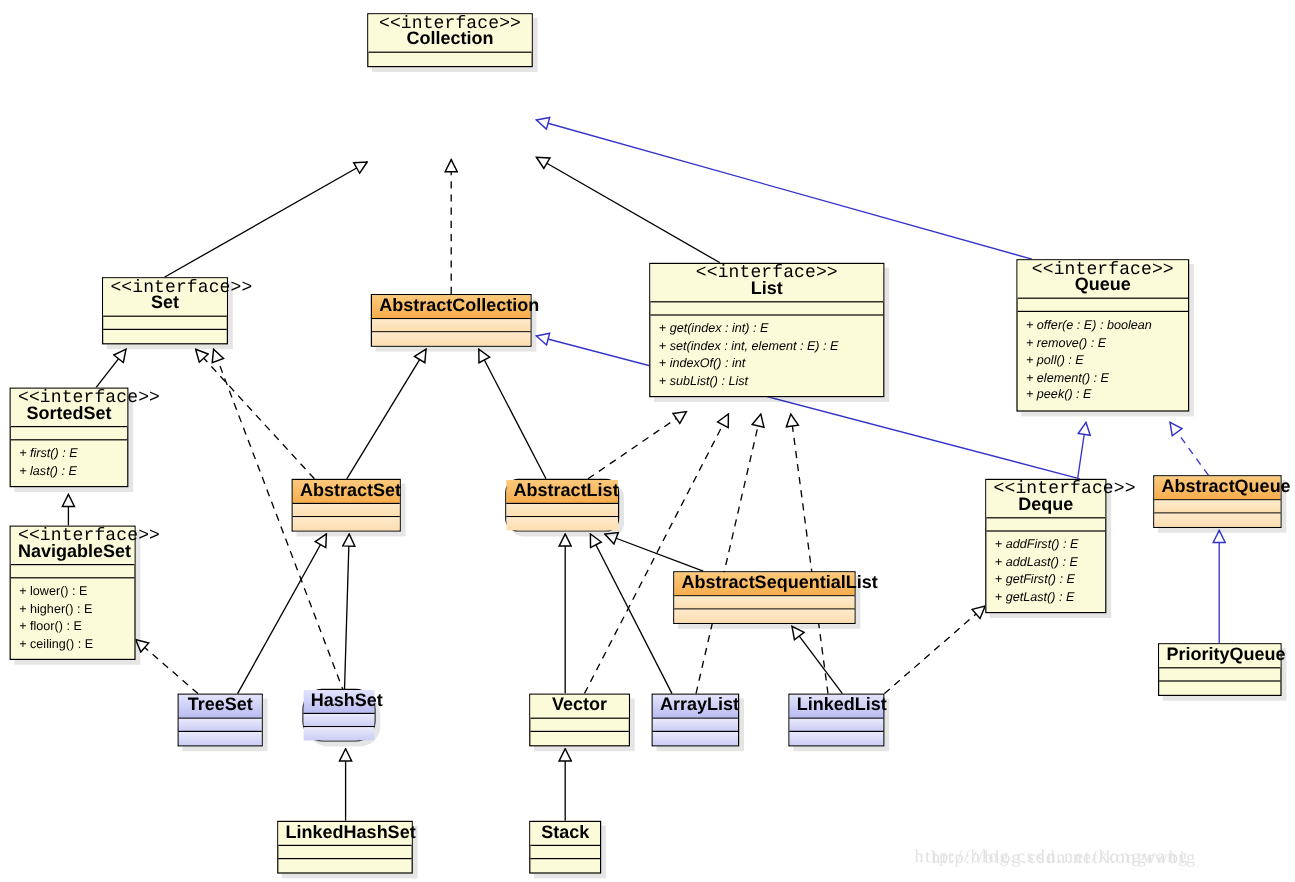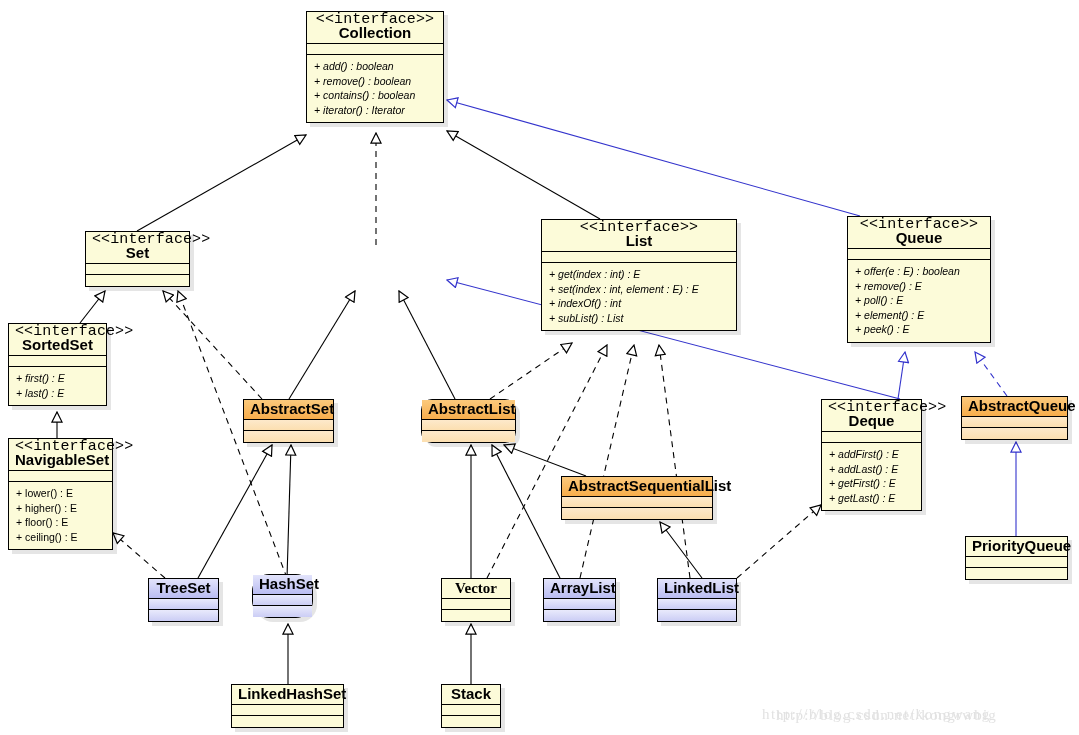--- a/index.html
+++ b/index.html
@@ -111,26 +111,20 @@
       <path d="M1016,536 L1016,442" marker-end="url(#hollowTriBlue)"></path>
     </g>
   </svg>
 
   <div class="node fill-cream ital" style="left:306px;top:11px;width:138px;">
     <div class="hdr">
       <div class="stereo">&lt;&lt;interface&gt;&gt;</div>
       <div class="cname">Collection</div>
     </div>
     <div class="compart empty"></div>
-    <div class="compart ops">
-      <div>+ add() : boolean</div>
-      <div>+ remove() : boolean</div>
-      <div>+ contains() : boolean</div>
-      <div>+ iterator() : Iterator</div>
-    </div>
   </div>
 
   <div class="node fill-cream" style="left:85px;top:231px;width:105px;">
     <div class="hdr">
       <div class="stereo">&lt;&lt;interface&gt;&gt;</div>
       <div class="cname">Set</div>
     </div>
     <div class="compart empty"></div>
     <div class="compart empty"></div>
   </div>
@@ -154,20 +148,27 @@
     </div>
     <div class="compart empty"></div>
     <div class="compart ops">
       <div>+ lower() : E</div>
       <div>+ higher() : E</div>
       <div>+ floor() : E</div>
       <div>+ ceiling() : E</div>
     </div>
   </div>
 
+  <div class="node fill-orange" style="left:309px;top:245px;width:134px;">
+    <div class="hdr">
+      <div class="cname">AbstractCollection</div>
+    </div>
+    <div class="compart empty"></div>
+    <div class="compart empty"></div>
+  </div>
 
   <div class="node fill-cream ital" style="left:541px;top:219px;width:196px;">
     <div class="hdr">
       <div class="stereo">&lt;&lt;interface&gt;&gt;</div>
       <div class="cname">List</div>
     </div>
     <div class="compart empty"></div>
     <div class="compart ops">
       <div>+ get(index : int) : E</div>
       <div>+ set(index : int, element : E) : E</div>
@@ -246,21 +247,21 @@
   </div>
 
   <div class="node fill-blue" style="left:252px;top:574px;width:61px;border-radius:17px;">
     <div class="hdr">
       <div class="cname">HashSet</div>
     </div>
     <div class="compart empty"></div>
     <div class="compart empty"></div>
   </div>
 
-  <div class="node fill-cream" style="left:441px;top:578px;width:70px;font-family:Liberation Serif, serif;">
+  <div class="node fill-cream" style="left:441px;top:578px;width:84px;">
     <div class="hdr">
       <div class="cname">Vector</div>
     </div>
     <div class="compart empty"></div>
     <div class="compart empty"></div>
   </div>
 
   <div class="node fill-blue" style="left:543px;top:578px;width:73px;">
     <div class="hdr">
       <div class="cname">ArrayList</div>

